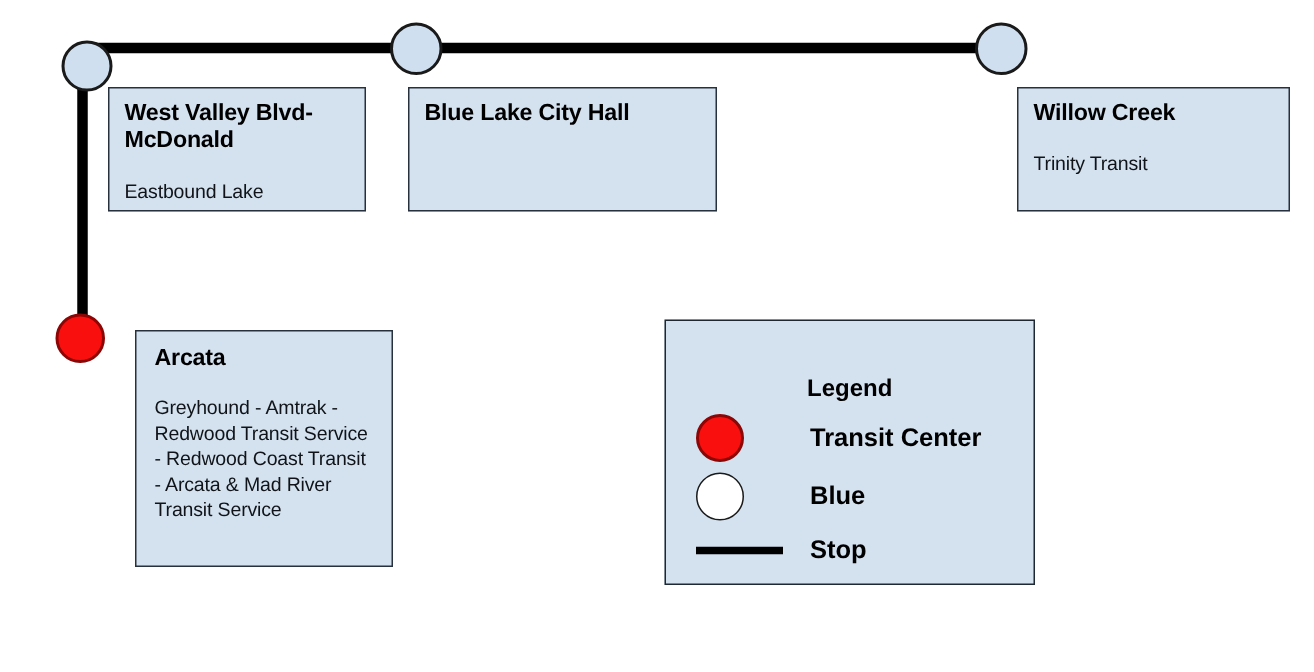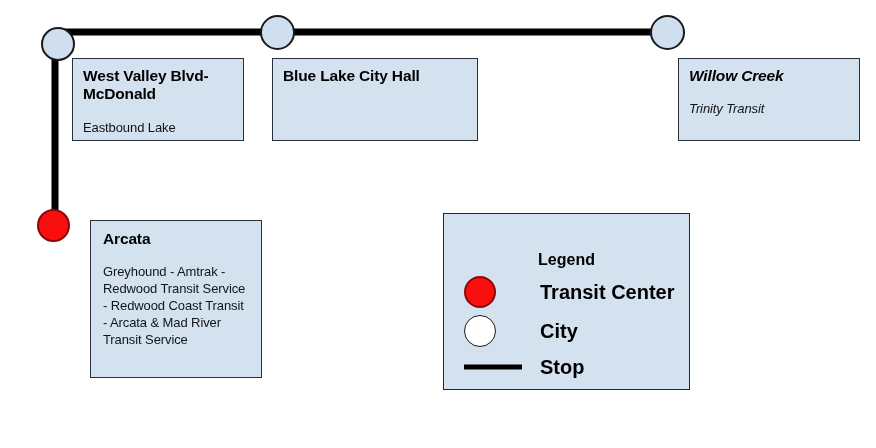--- a/index.html
+++ b/index.html
@@ -111,21 +111,21 @@
   .swatch-line {
     width: 58px;
     height: 5px;
     background: #000000;
   }
   .legend-label {
     position: absolute;
     left: 76px;
     top: 50%;
     transform: translateY(-50%);
-    font-size: 20px;
+    font-size: 17px;
     font-weight: bold;
     color: #000000;
     white-space: nowrap;
   }
 </style>
 </head>
 <body>
 
 <div id="diagram">
 
@@ -147,42 +147,42 @@
   <div class="info-box" style="left:72px; top:58px; width:172px; height:83px;">
     <div class="box-title">West Valley Blvd-McDonald</div>
     <div class="box-sub">Eastbound Lake</div>
   </div>
 
   <div class="info-box" style="left:272px; top:58px; width:206px; height:83px;">
     <div class="box-title">Blue Lake City Hall</div>
     <div class="box-sub"></div>
   </div>
 
-  <div class="info-box" style="left:678px; top:58px; width:182px; height:83px;font-style:italic;">
+  <div class="info-box" style="left:678px; top:58px; width:182px; height:83px;">
     <div class="box-title">Willow Creek</div>
     <div class="box-sub">Trinity Transit</div>
   </div>
 
   <div class="info-box" style="left:90px; top:220px; width:172px; height:158px; padding:9px 12px 6px 12px;">
     <div class="box-title">Arcata</div>
     <div class="box-sub">Greyhound - Amtrak - Redwood Transit Service - Redwood Coast Transit - Arcata &amp; Mad River Transit Service</div>
   </div>
 
   <div id="legend-box" style="left:443px; top:213px; width:247px; height:177px;">
 
     <div id="legend-title">Legend</div>
 
     <div class="legend-row" style="top:59px;">
       <span class="legend-swatch swatch-circle swatch-red"></span>
       <span class="legend-label">Transit Center</span>
     </div>
 
     <div class="legend-row" style="top:98px;">
       <span class="legend-swatch swatch-circle swatch-stop"></span>
-      <span class="legend-label">City</span>
+      <span class="legend-label">Blue</span>
     </div>
 
     <div class="legend-row" style="top:134px;">
       <span class="legend-swatch swatch-line"></span>
       <span class="legend-label">Stop</span>
     </div>
 
   </div>
 
 </div>

